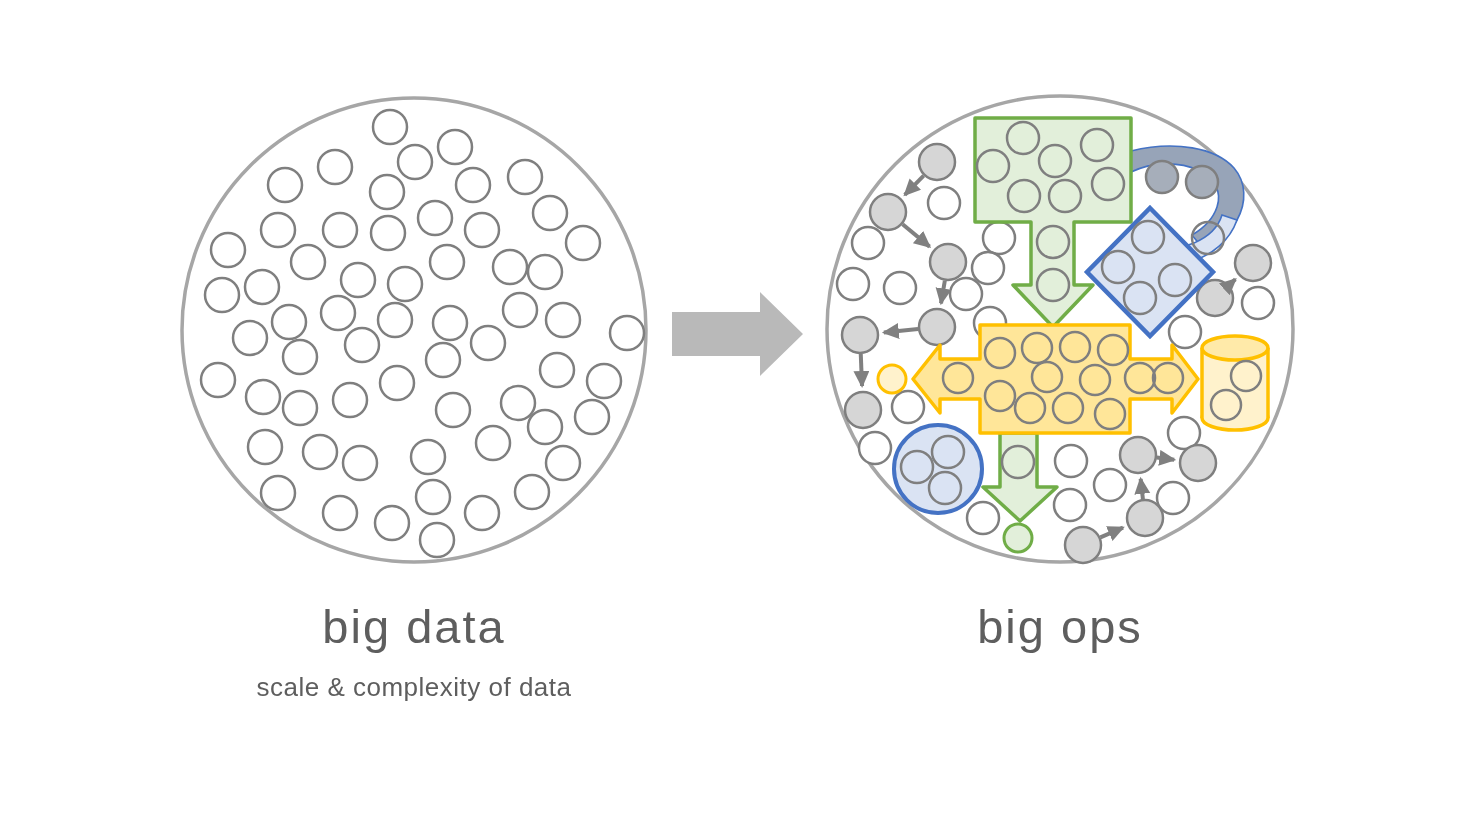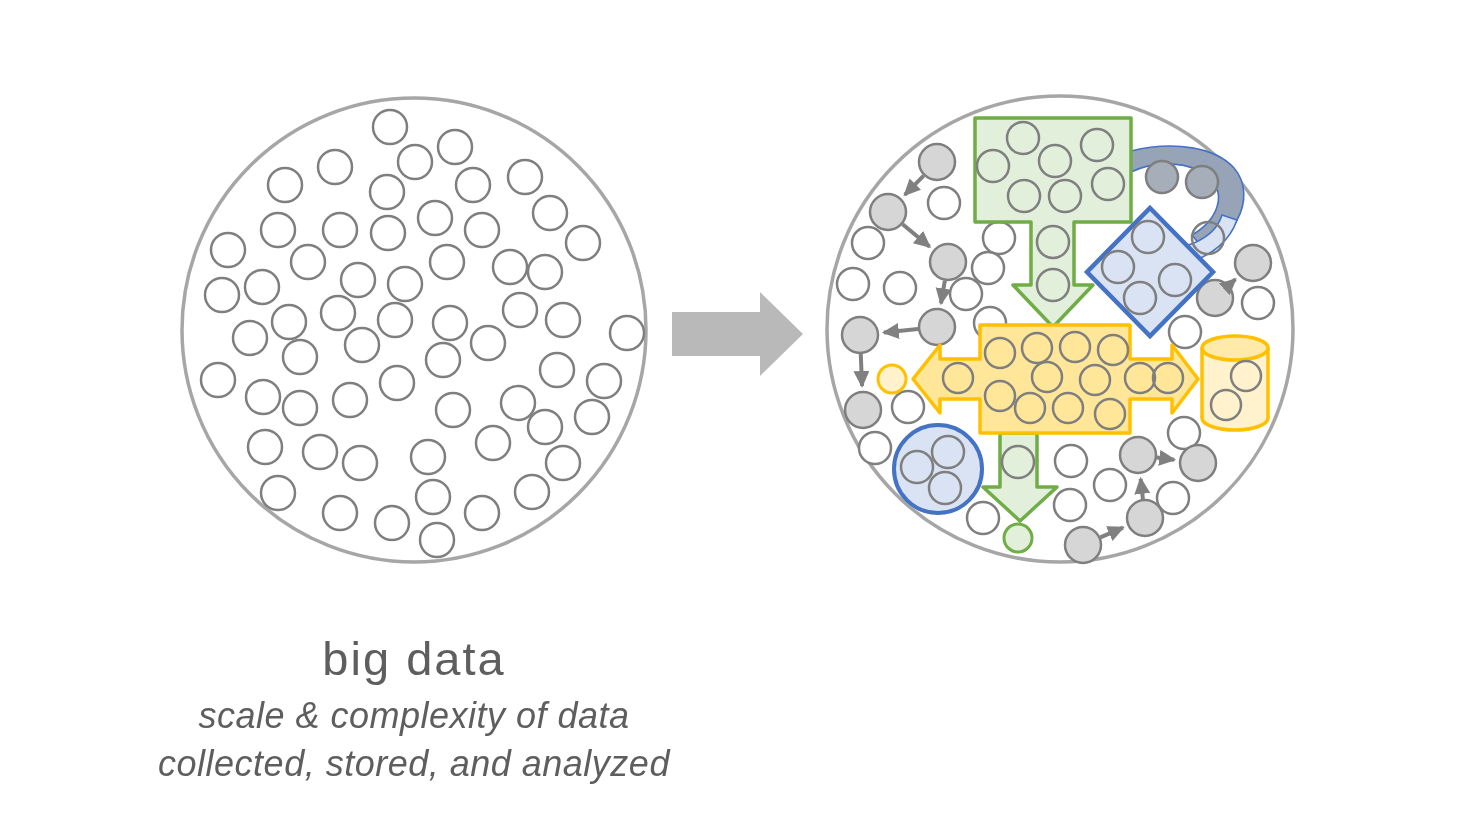--- a/index.html
+++ b/index.html
@@ -1,24 +1,24 @@
 <!DOCTYPE html>
 <html style="--bg: #ffffff; --text: #5e5e5e; --link: #808080;"><head>
 <meta charset="utf-8">
 <style>
   html,body{margin:0;padding:0;background:var(--bg,#fff);}
   .stage{position:relative;width:1472px;height:822px;background:var(--bg,#fff);overflow:hidden;
          font-family:"Liberation Sans","DejaVu Sans",sans-serif;}
   svg{position:absolute;left:0;top:0;}
   .marker-path{fill:var(--link,#808080);}
-  .caption{position:absolute;top:632px;text-align:center;color:var(--text,#5e5e5e);}
+  .caption{position:absolute;top:600px;text-align:center;color:var(--text,#5e5e5e);}
   #cap-left{left:84px;width:660px;}
   #cap-right{left:730px;width:660px;}
   .title{font-size:47px;line-height:1.15;letter-spacing:2px;color:var(--text,#5e5e5e);}
-  .subtitle{margin-top:6px;font-size:36px;font-style:italic;line-height:1.32;
+  .subtitle{margin-top:16px;font-size:26px;line-height:1.32;
             letter-spacing:.5px;color:var(--text,#5e5e5e);}
 </style>
 </head>
 <body>
 
 <div class="stage">
 
   <svg id="diagram" viewBox="0 0 1472 822" width="1472" height="822">
     <defs>
       <marker id="arrow-head" markerUnits="userSpaceOnUse" markerWidth="20" markerHeight="18" refX="15" refY="8" orient="auto">
@@ -179,23 +179,23 @@
         <circle cx="917" cy="467" r="16" fill="none" stroke="#7f7f7f" stroke-width="2.5"></circle>
         <circle cx="948" cy="452" r="16" fill="none" stroke="#7f7f7f" stroke-width="2.5"></circle>
         <circle cx="945" cy="488" r="16" fill="none" stroke="#7f7f7f" stroke-width="2.5"></circle>
       </g>
     </svg>
 
   <div class="caption" id="cap-left">
     <div class="title">big data</div>
     <div class="subtitle">
       <span>scale &amp; complexity of data</span><br>
-      <span>collected, stored, and analyzed</span>
     </div>
   </div>
 
   <div class="caption" id="cap-right">
+    <div class="title">big ops</div>
     <div class="subtitle">
       <br>
     </div>
   </div>
 
 </div>
 
 </body></html>

